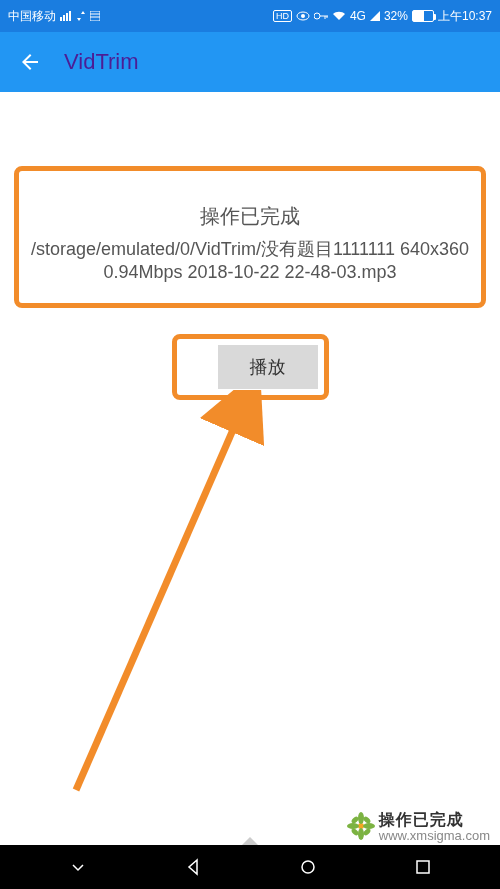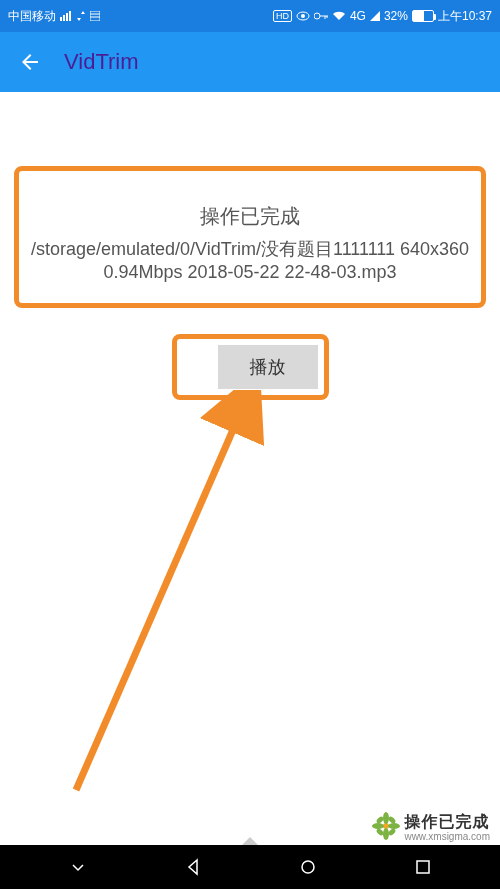--- a/index.html
+++ b/index.html
@@ -98,21 +98,21 @@
       bottom: 46px;
       right: 10px;
       display: flex;
       align-items: center;
       color: #333;
       font-size: 14px;
     }
     .watermark .flower { margin-right: 4px; }
     .watermark-text { display: flex; flex-direction: column; line-height: 1.1; }
     .watermark-text .main { font-weight: 700; font-size: 16px; letter-spacing: 1px; }
-    .watermark-text .sub { font-size: 10px; color: #888; }
+    .watermark-text .sub { font-size: 13px; color: #888; }
     .notch {
       position: absolute;
       bottom: 44px;
       left: 50%;
       transform: translateX(-50%);
       width: 16px;
       height: 8px;
       background: #ccc;
       clip-path: polygon(0 100%, 100% 100%, 50% 0);
     }
@@ -208,21 +208,21 @@
     <svg width="24" height="24" viewBox="0 0 24 24">
         <path d="M20 11H7.8l5.6-5.6L12 4l-8 8 8 8 1.4-1.4L7.8 13H20z" fill="#fff"></path>
       </svg>
   </span>
   <span class="app-title">VidTrim</span>
 </div>
 
 <div class="content">
   <div class="info-box">
     <div class="info-title">操作已完成</div>
-    <div class="info-path">/storage/emulated/0/VidTrim/没有题目1111111 640x360 0.94Mbps 2018-05-22 22-48-03.mp3</div>
+    <div class="info-path">/storage/emulated/0/VidTrim/没有题目1111111 640x360 0.94Mbps 2018-10-22 22-48-03.mp3</div>
   </div>
   <div class="play-box">
     <button class="play-button">播放</button>
   </div>
 </div>
 
 <svg class="arrow-svg" width="220" height="420">
   <defs>
     <marker id="arrowhead" markerWidth="10" markerHeight="10" refX="5" refY="5" orient="auto">
       <path d="M0,0 L10,5 L0,10 z" fill="#f28c2a"></path>

